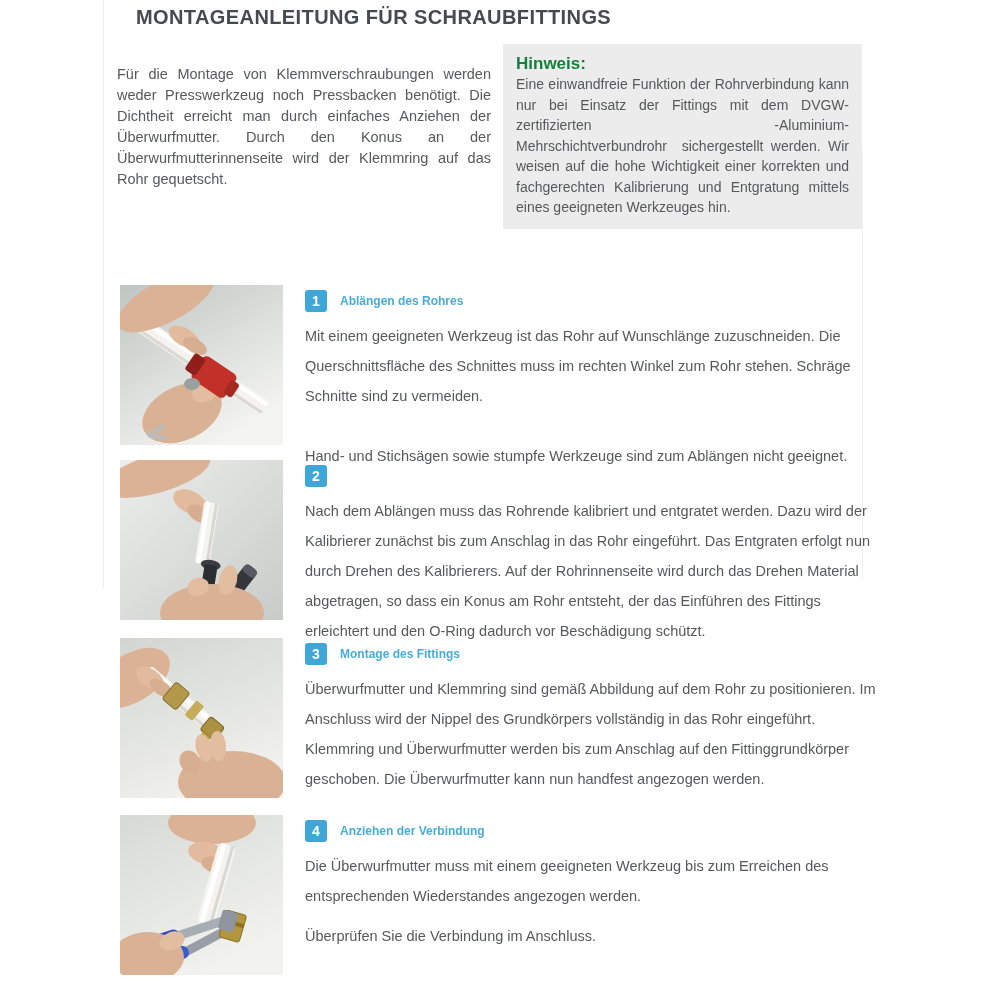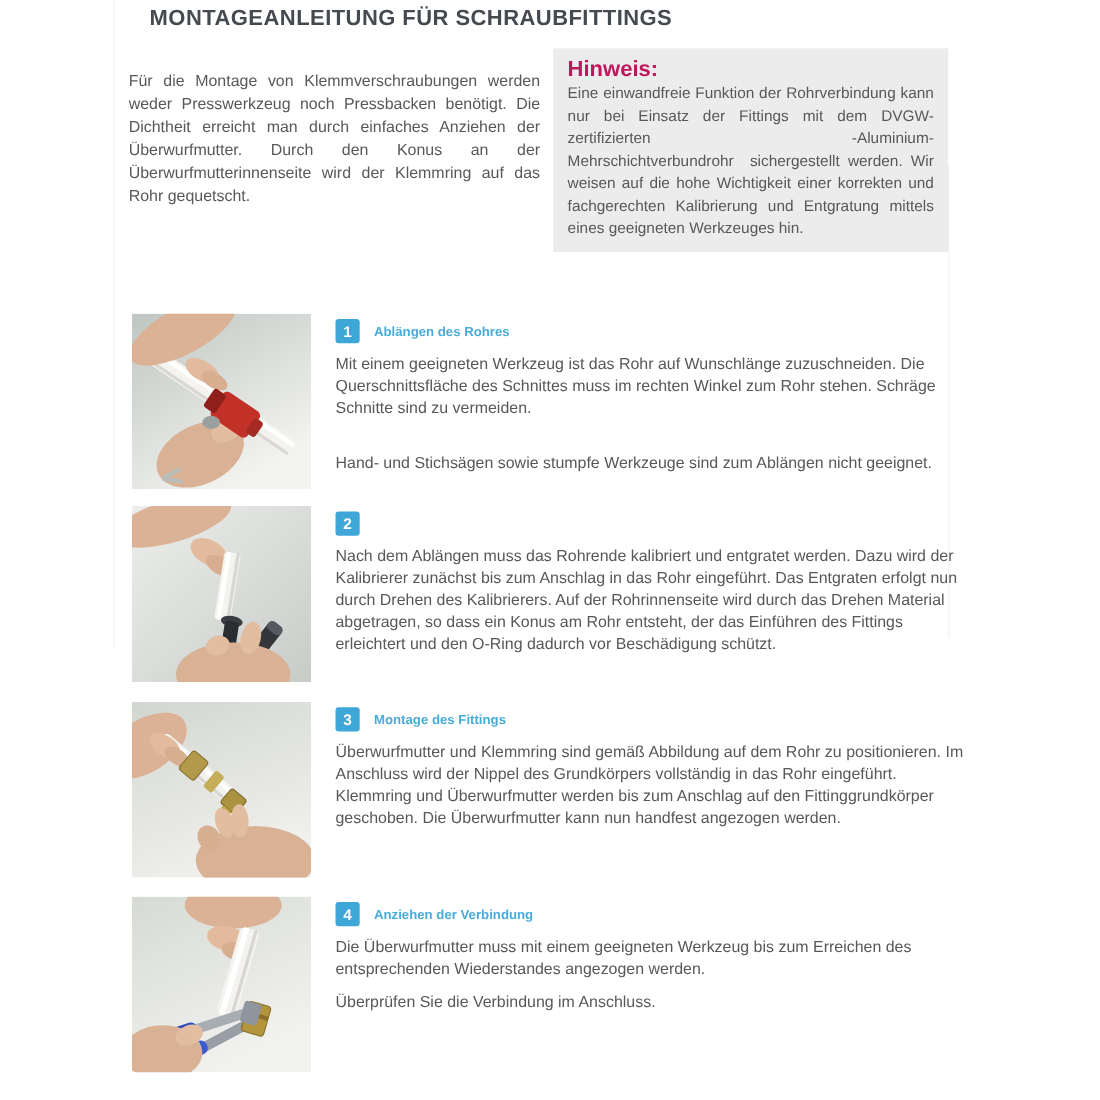--- a/index.html
+++ b/index.html
@@ -36,23 +36,23 @@
   }
   .note-box {
     position: absolute;
     left: 503px; top: 44px;
     width: 359px;
     box-sizing: border-box;
     background: #ececec;
     padding: 9px 13px 11px 13px;
   }
   .note-label {
-    font-size: 20px;
-    font-weight: bold;
-    color: #be185d;
+    font-size: 17px;
+    font-weight: bold;
+    color: #15803d;
     line-height: 21px;
   }
   .note-body {
     font-size: 14px;
     line-height: 20.5px;
     text-align: justify;
     hyphens: auto;
     color: #57585a;
   }
 
@@ -94,21 +94,21 @@
     justify-content: center;
   }
   .step-title {
     font-size: 12px;
     font-weight: bold;
     color: #48acda;
   }
   .step-body {
     margin: 0;
     font-size: 14.5px;
-    line-height: 20px;
+    line-height: 30px;
     color: #57585a;
   }
   .step-body + .step-body { margin-top: 30px; }
   .step-4 .step-body + .step-body { margin-top: 10px; }
 </style>
 </head>
 <body>
 
 <div class="page">
   <div class="faint-line left"></div>

